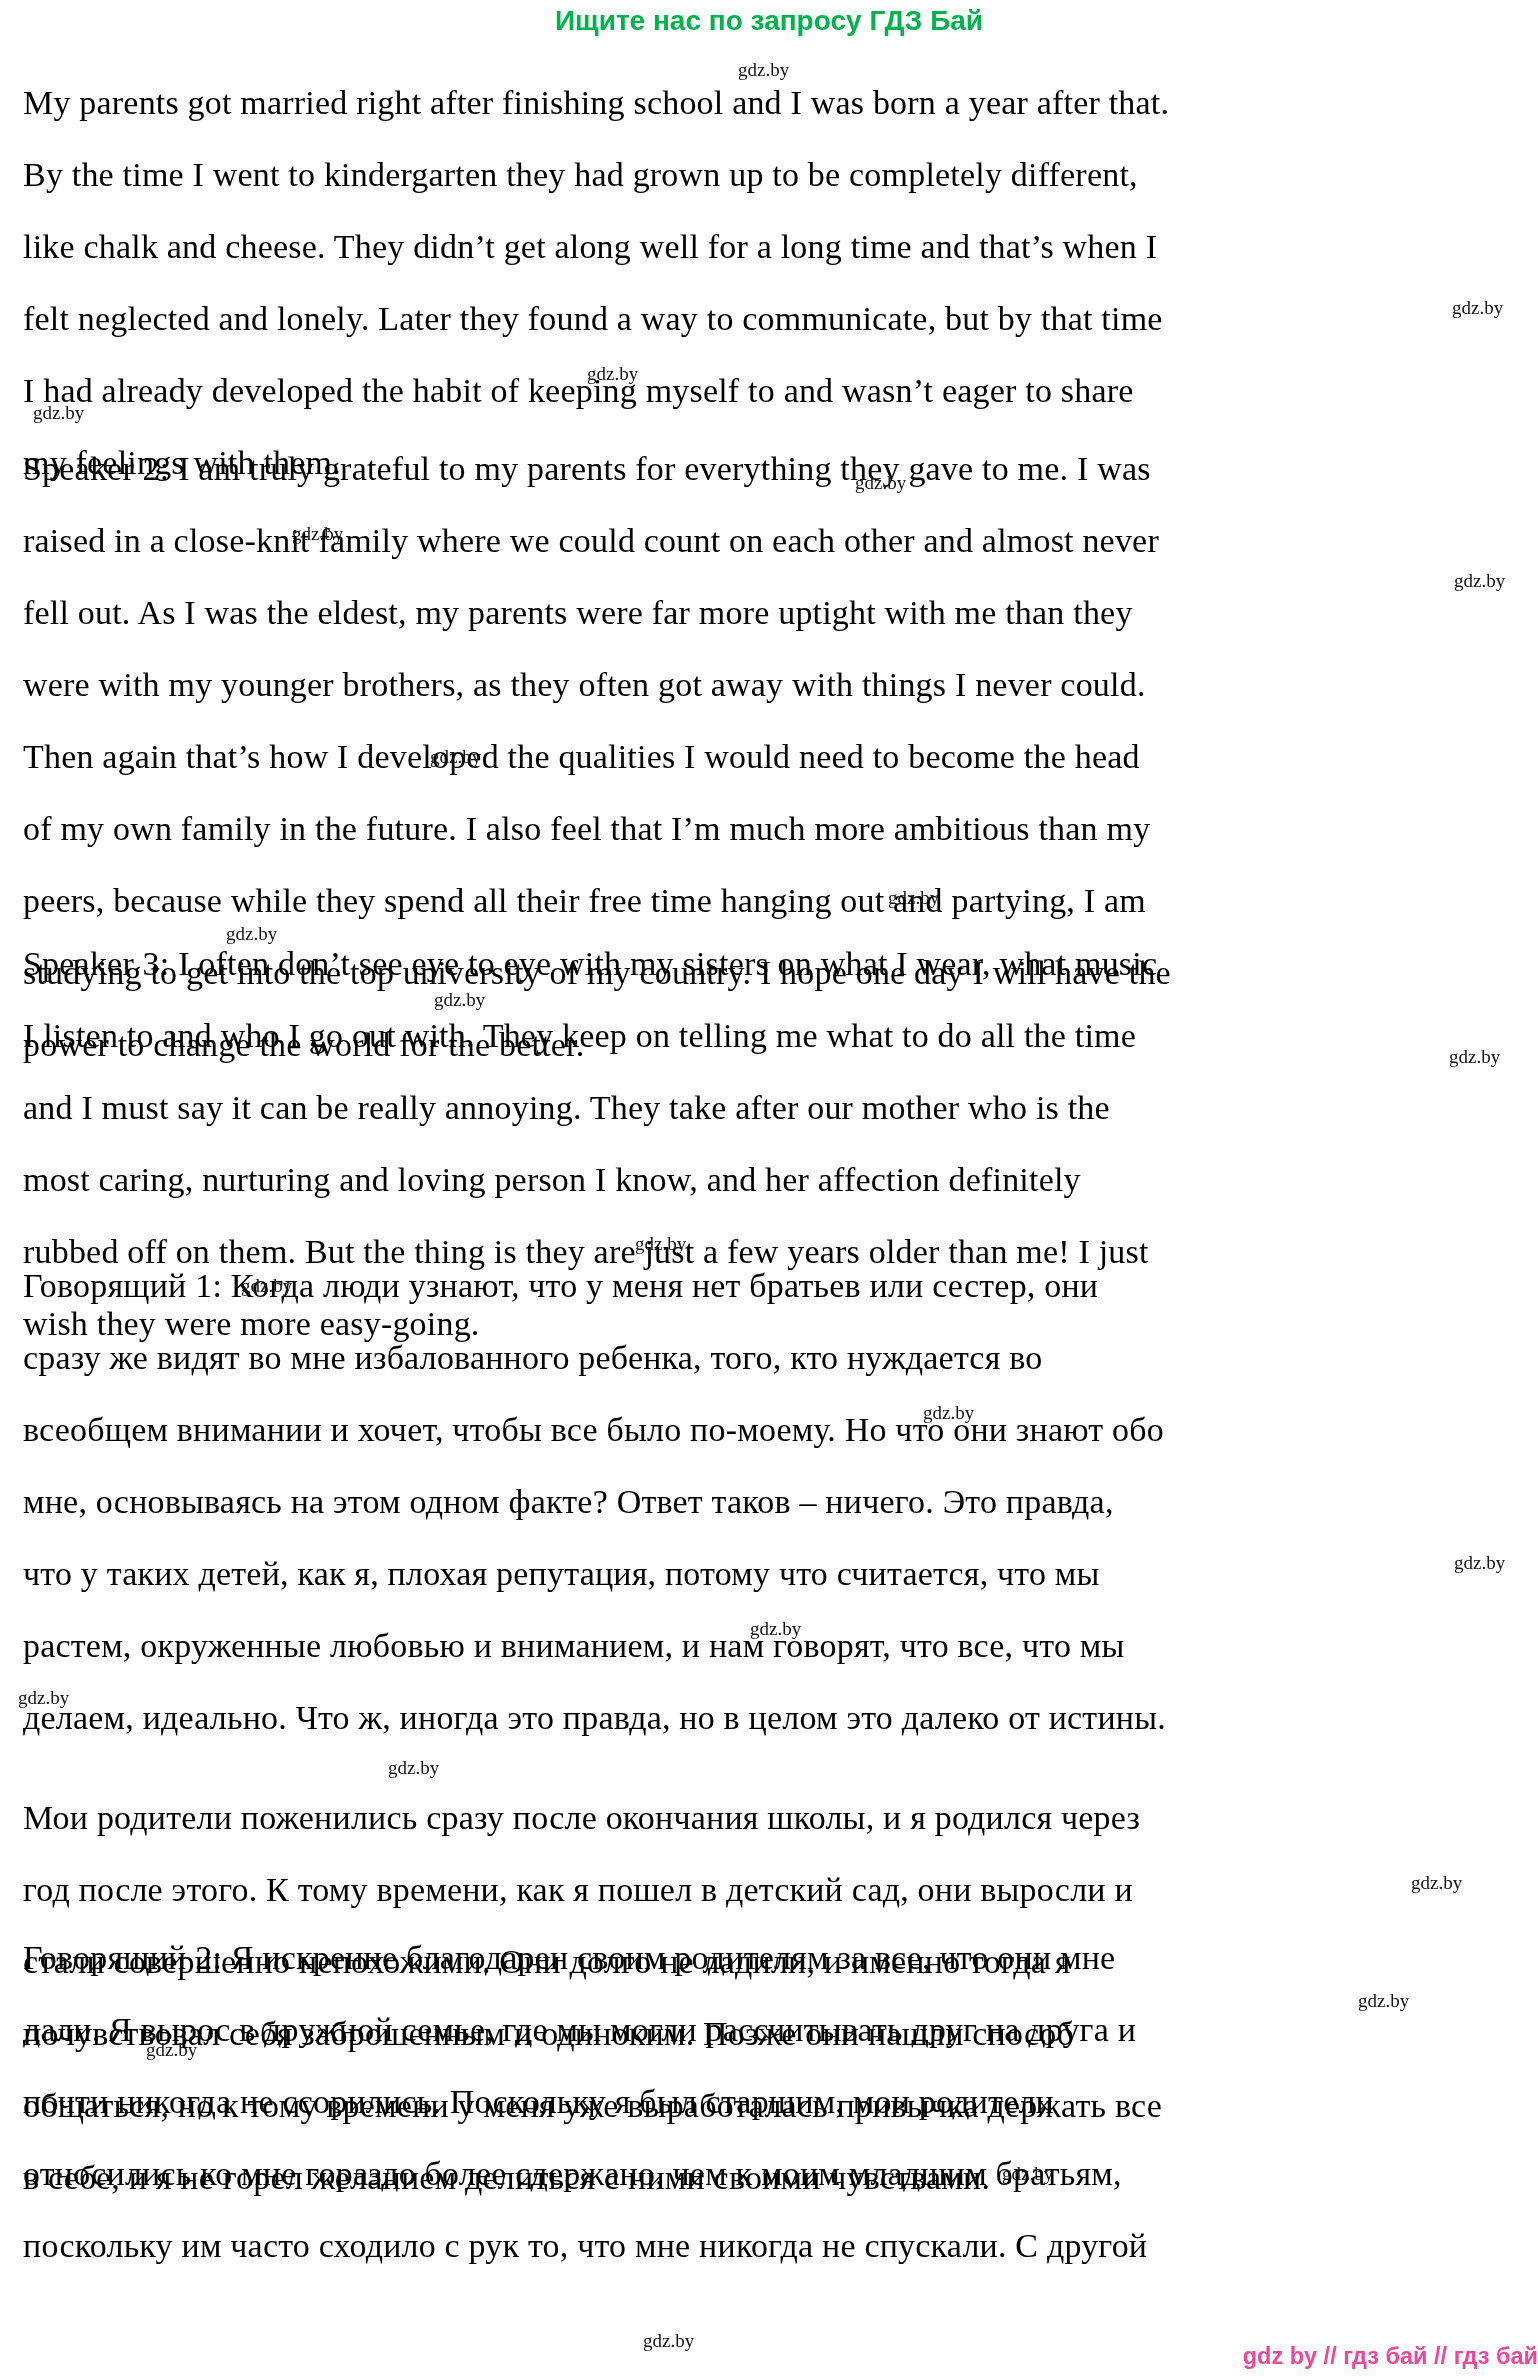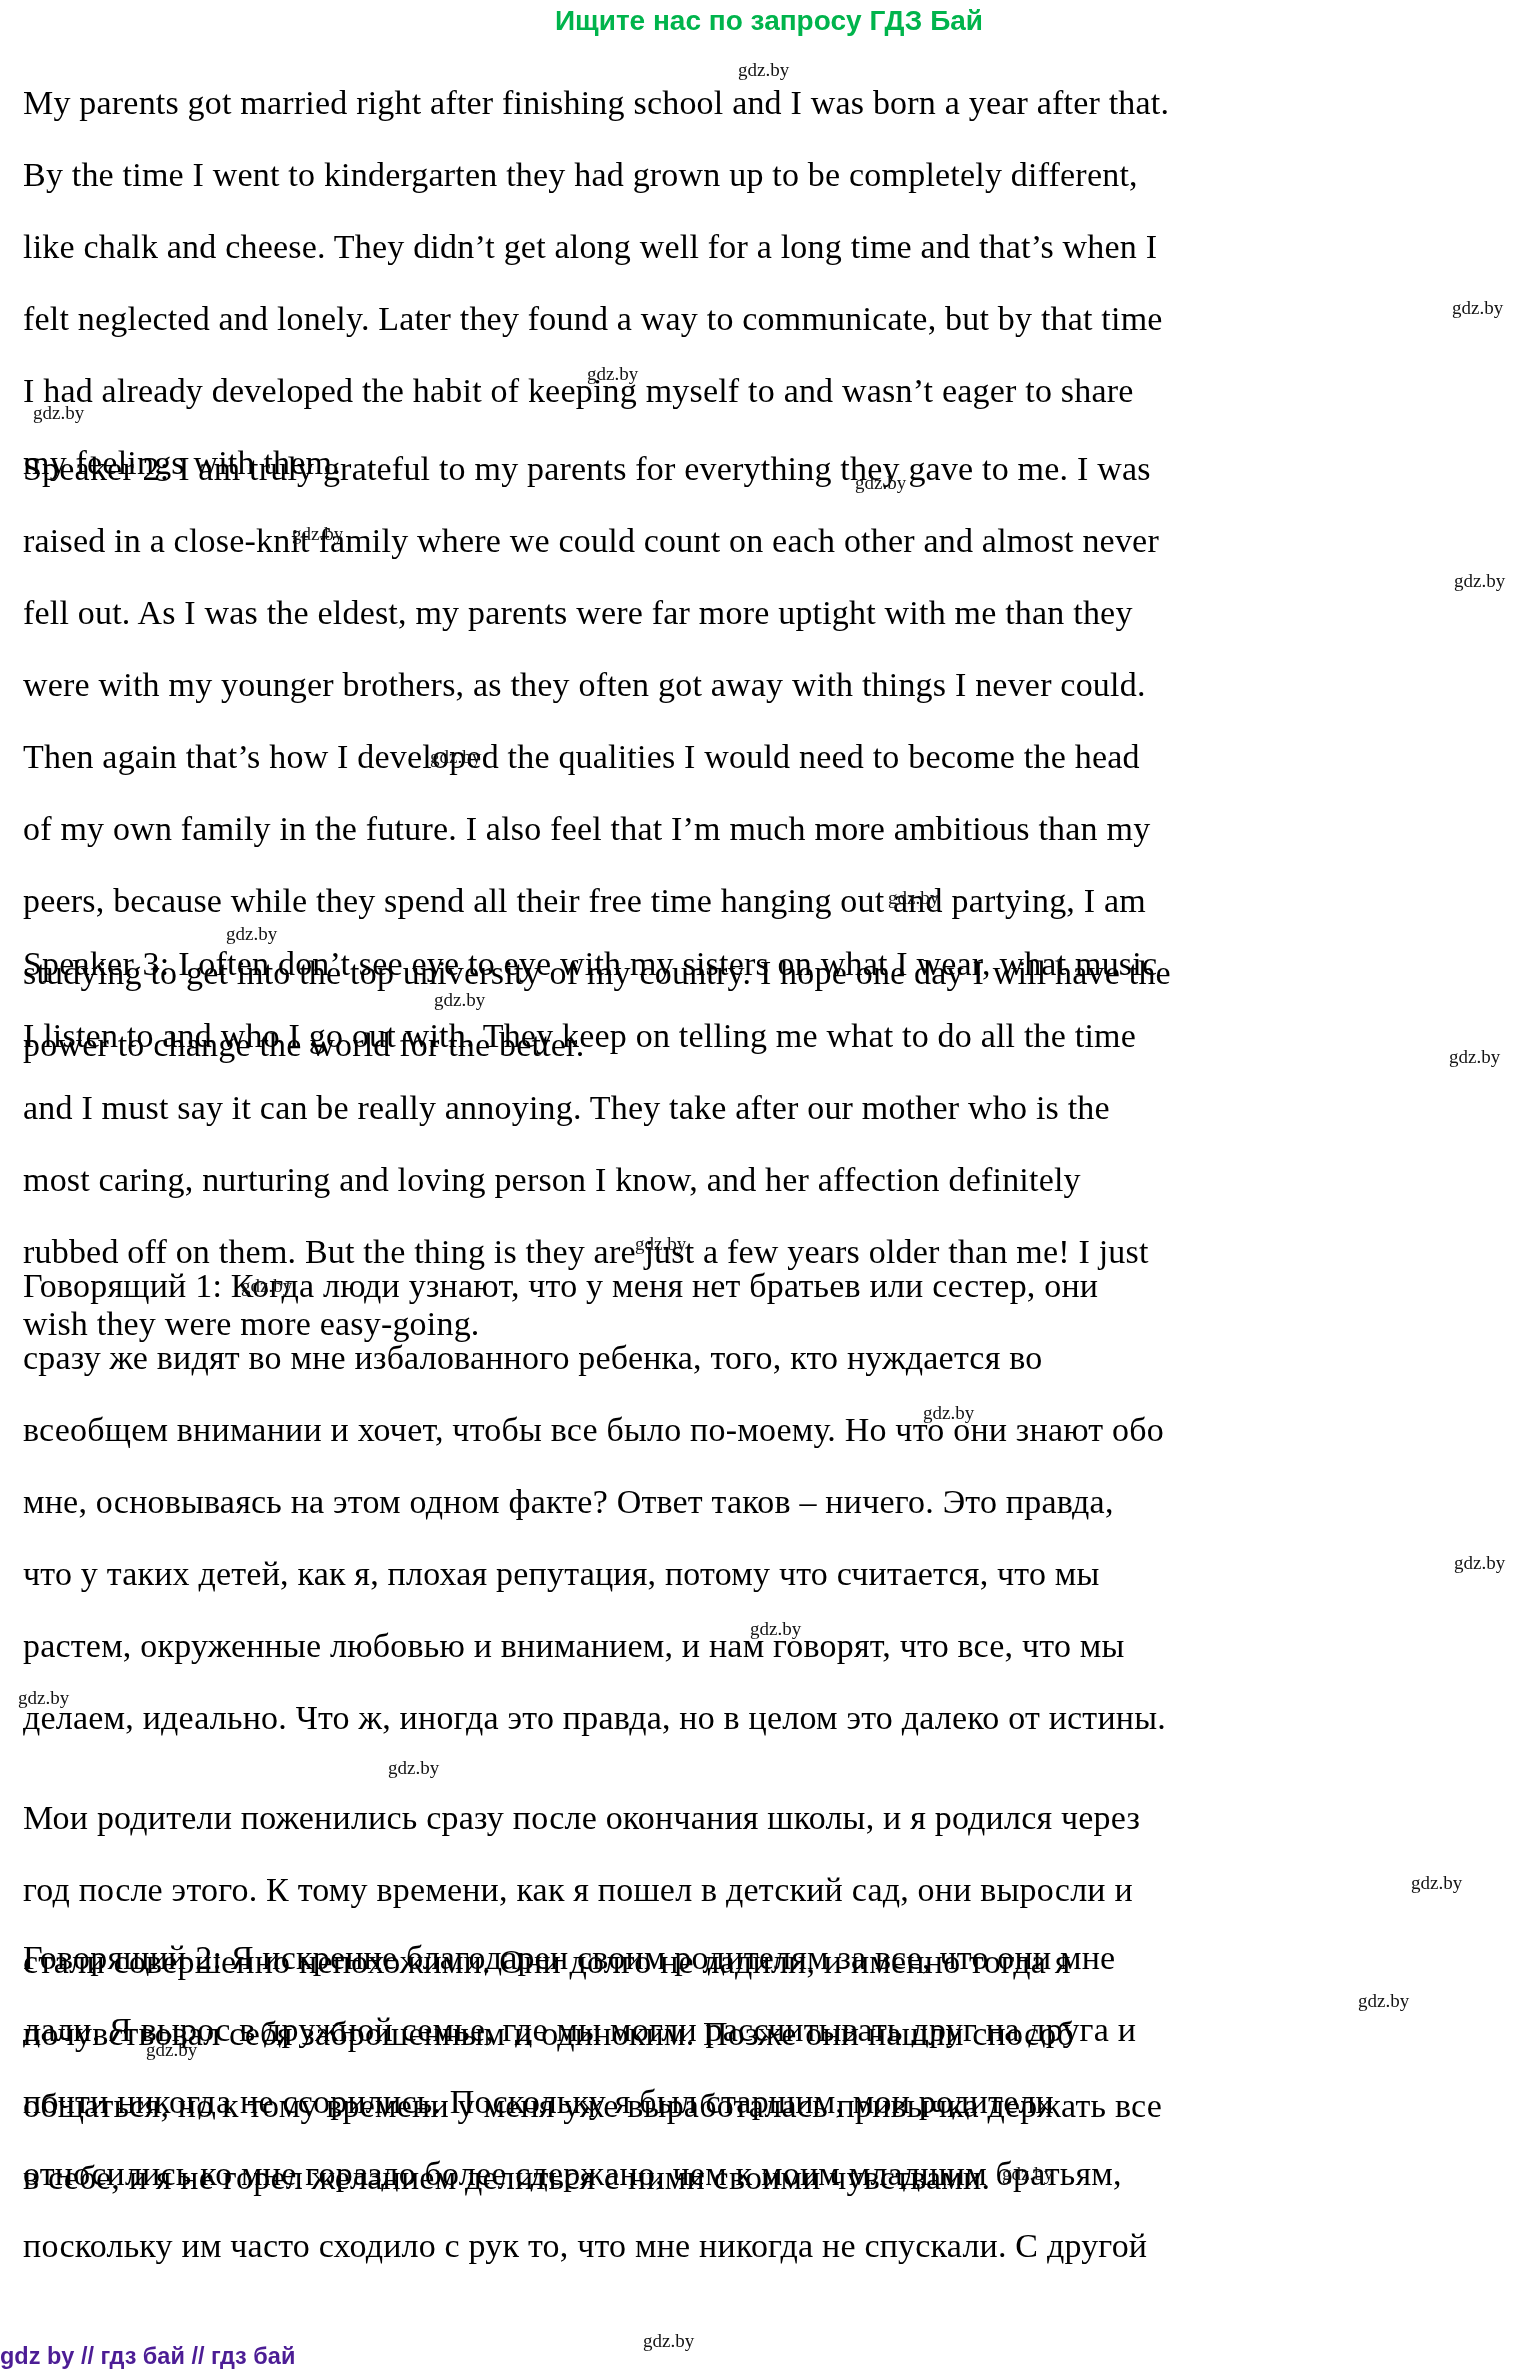--- a/index.html
+++ b/index.html
@@ -40,25 +40,25 @@
     position:absolute;
     font-family:"Liberation Serif","DejaVu Serif",serif;
     font-size:19px;
     color:#141414;
     white-space:nowrap;
     margin-top:20px;
   }
   .footer-line {
     position:absolute;
     top:2343px; left:0; width:100%;
-    text-align:left;
+    text-align:right;
     font-family:"Liberation Sans","DejaVu Sans",sans-serif;
     font-size:23.5px;
     font-weight:700;
-    color:#4c1d95;
+    color:#ec4899;
   }
 </style>
 </head>
 <body>
 
 <div class="page">
 
   <div class="green-title">Ищите нас по запросу ГДЗ Бай</div>
 
   <div class="para p1">My parents got married right after finishing school and I was born a year after that.

